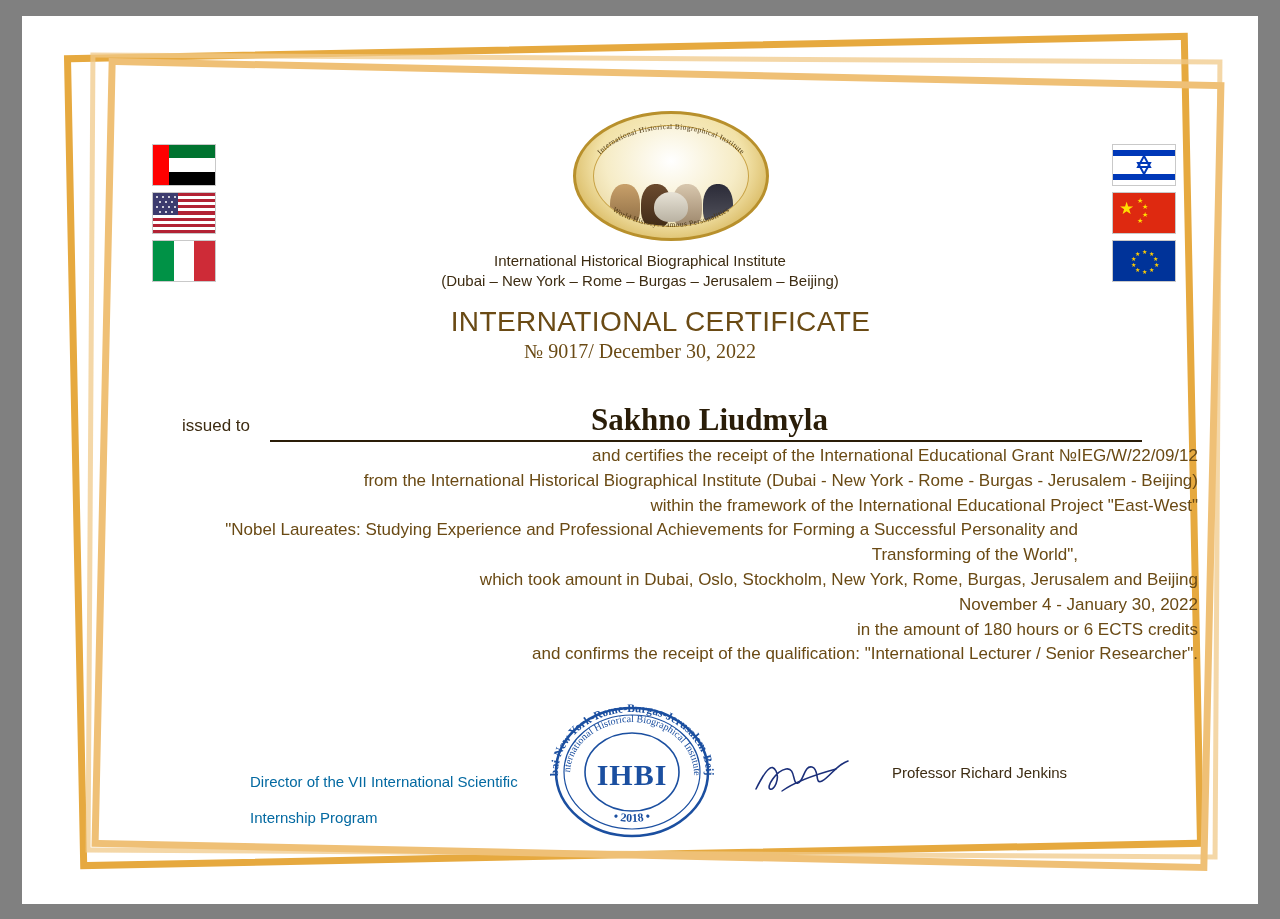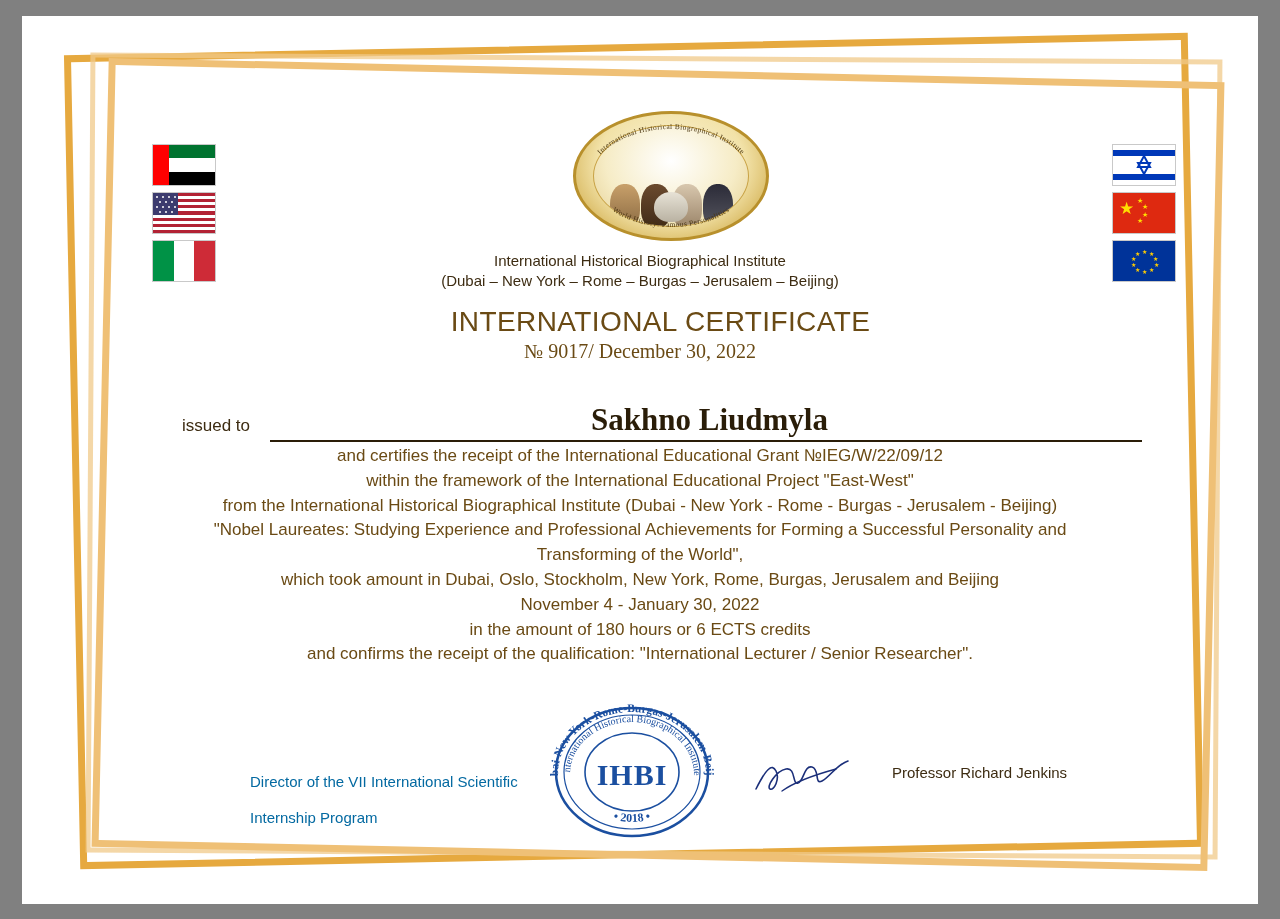--- a/index.html
+++ b/index.html
@@ -195,21 +195,21 @@
     font-weight:bold; font-size:31px; color:#2a1d08;
   }
   .rule {
     position:absolute; left:88px; top:38px; width:872px; height:2px; background:#2a1d08;
   }
 
   .body-text {
     position:absolute; left:60px; right:60px; top:428px;
     text-align:center; color:#6a4a14; font-size:17px; line-height:24.8px;
   }
-  .body-text div { white-space:nowrap; }
+  .body-text div { white-space:nowrap;text-align:right; }
   .body-text .wrap { white-space:normal; }
 
   
   .seal {
     position:absolute; left:520px; top:686px; width:180px; height:140px;
   }
   .seal svg { position:absolute; left:0; top:0; }
   .seal-initials {
     position:absolute; left:0; top:56px; width:180px; text-align:center;
     font-family:"Liberation Serif", serif; font-weight:bold;
@@ -336,22 +336,22 @@
     <div class="cert-number">№ 9017/ December 30, 2022</div>
 
     <div class="issued-row">
       <div class="issued-label">issued to</div>
       <div class="recipient">Sakhno Liudmyla</div>
       <div class="rule"></div>
     </div>
 
     <div class="body-text">
       <div>and certifies the receipt of the International Educational Grant №IEG/W/22/09/12</div>
+      <div>from the International Historical Biographical Institute (Dubai  - New York - Rome - Burgas - Jerusalem - Beijing)</div>
       <div>within the framework of the International Educational Project "East-West"</div>
-      <div>from the International Historical Biographical Institute (Dubai  - New York - Rome - Burgas - Jerusalem - Beijing)</div>
       <div class="wrap" style="padding:0 120px">"Nobel Laureates: Studying Experience and Professional Achievements for Forming a Successful Personality and Transforming of the World",</div>
       <div>which took amount in Dubai, Oslo, Stockholm, New York, Rome, Burgas, Jerusalem and Beijing</div>
       <div>November 4 - January 30, 2022</div>
       <div>in the amount of 180 hours or 6 ECTS credits</div>
       <div>and confirms the receipt of the qualification: "International Lecturer / Senior Researcher".</div>
     </div>
 
     <div class="seal">
       <svg width="180" height="140" viewBox="0 0 180 140">
         <defs>

